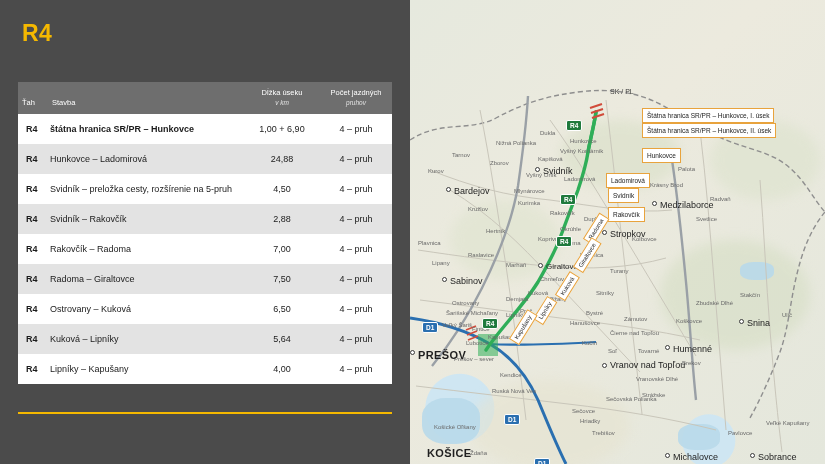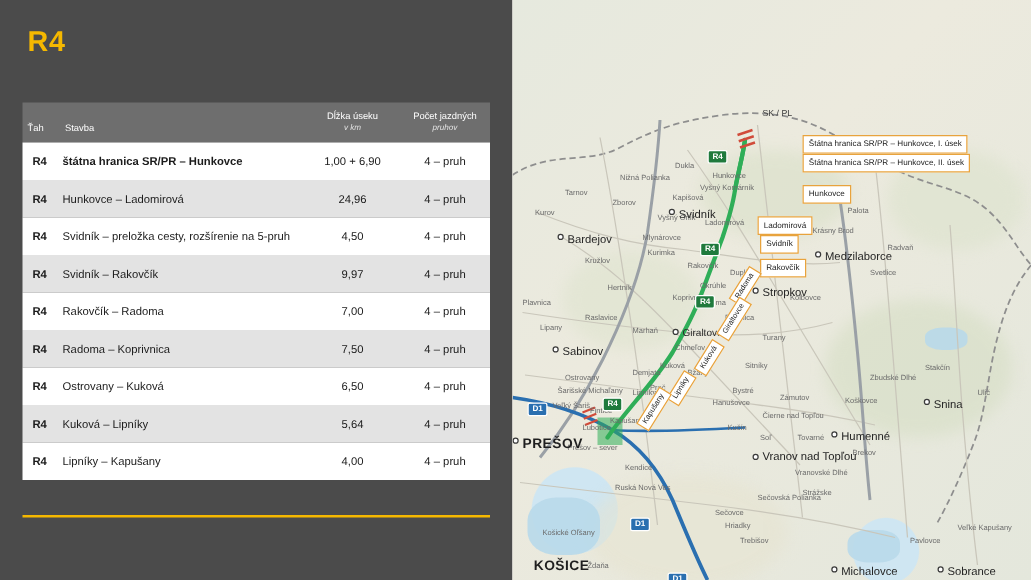--- a/index.html
+++ b/index.html
@@ -230,44 +230,44 @@
         <tbody id="table-body">
             <tr class="odd">
               <td class="tah">R4</td>
               <td class="stavba" style="font-weight: bold;">štátna hranica SR/PR – Hunkovce</td>
               <td class="dlzka">1,00 + 6,90</td>
               <td class="pruhy">4 – pruh</td>
             </tr>
             <tr class="even">
               <td class="tah">R4</td>
               <td class="stavba">Hunkovce – Ladomirová</td>
-              <td class="dlzka">24,96</td>
+              <td class="dlzka">24,88</td>
               <td class="pruhy">4 – pruh</td>
             </tr>
             <tr class="odd">
               <td class="tah">R4</td>
               <td class="stavba">Svidník – preložka cesty, rozšírenie na 5-pruh</td>
               <td class="dlzka">4,50</td>
               <td class="pruhy">4 – pruh</td>
             </tr>
             <tr class="even">
               <td class="tah">R4</td>
               <td class="stavba">Svidník – Rakovčík</td>
-              <td class="dlzka">9,97</td>
+              <td class="dlzka">2,88</td>
               <td class="pruhy">4 – pruh</td>
             </tr>
             <tr class="odd">
               <td class="tah">R4</td>
               <td class="stavba">Rakovčík – Radoma</td>
               <td class="dlzka">7,00</td>
               <td class="pruhy">4 – pruh</td>
             </tr>
             <tr class="even">
               <td class="tah">R4</td>
-              <td class="stavba">Radoma – Koprivnica</td>
+              <td class="stavba">Radoma – Giraltovce</td>
               <td class="dlzka">7,50</td>
               <td class="pruhy">4 – pruh</td>
             </tr>
             <tr class="odd">
               <td class="tah">R4</td>
               <td class="stavba">Ostrovany – Kuková</td>
               <td class="dlzka">6,50</td>
               <td class="pruhy">4 – pruh</td>
             </tr>
             <tr class="even">

